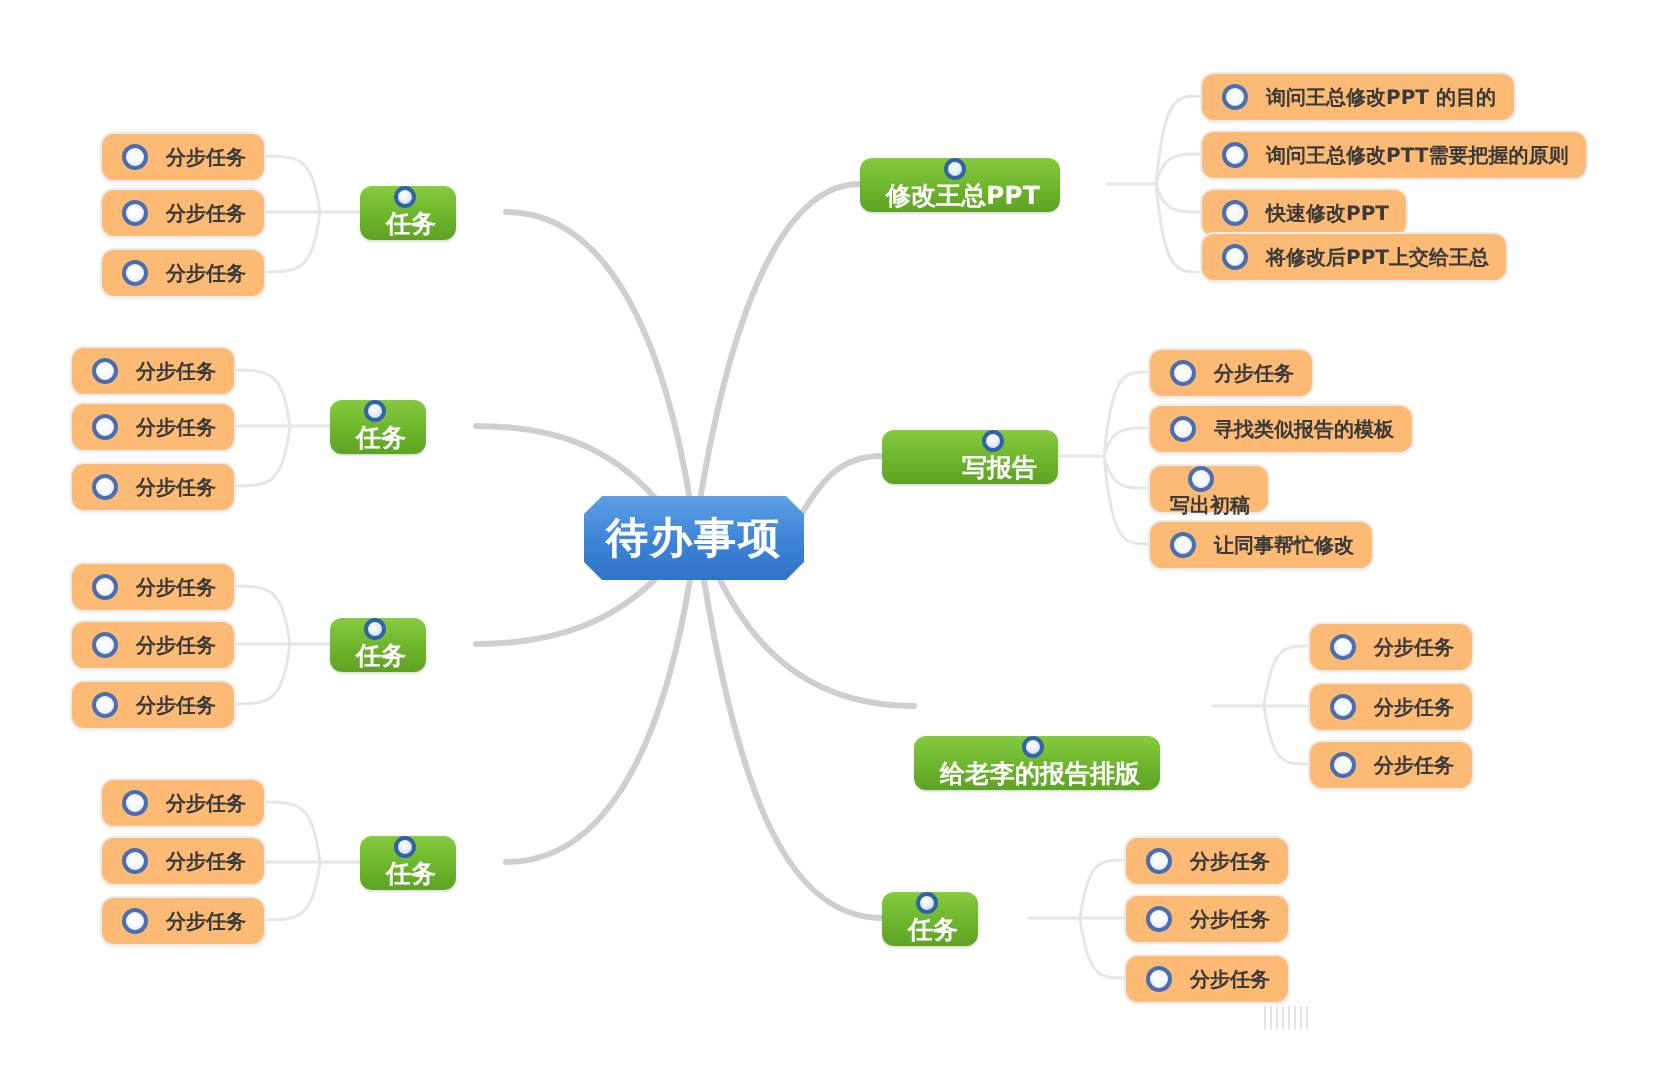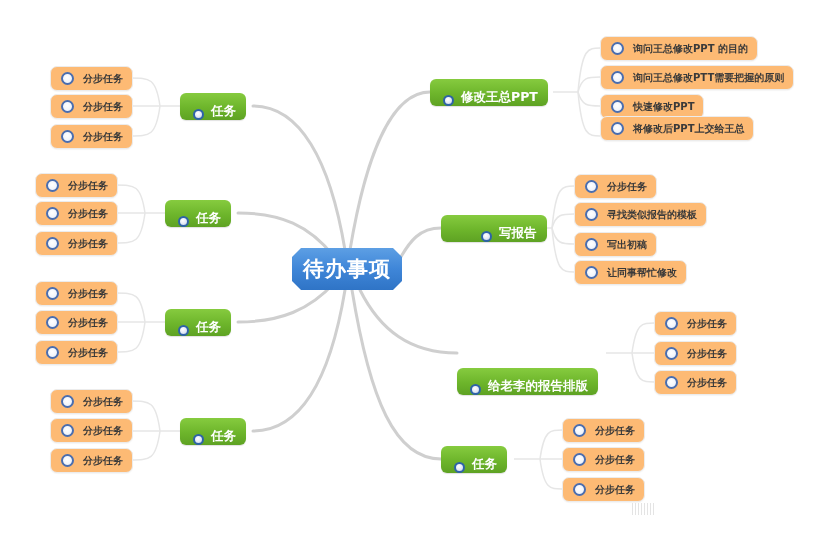--- a/index.html
+++ b/index.html
@@ -10,22 +10,23 @@
     position:absolute; left:292px; top:248px; width:110px; height:42px;
     background:linear-gradient(#5d9fe4 0%, #3f86d8 50%, #2f74c6 100%);
     clip-path: polygon(9px 0, calc(100% - 9px) 0, 100% 9px, 100% calc(100% - 9px), calc(100% - 9px) 100%, 9px 100%, 0 calc(100% - 9px), 0 9px);
     color:#fff; font-size:21px; font-weight:bold;
     display:flex; align-items:center; justify-content:center; letter-spacing:1px;
   }
   .topic {
     position:absolute; height:27px; box-sizing:border-box;
     background:linear-gradient(#86cb3f 0%, #6db52b 55%, #5ea223 100%);
     border-radius:6px; color:#fff; font-size:12.5px; font-weight:bold;
-    display:flex; align-items:flex-end; padding:0 10px 0 13px; white-space:nowrap;
+    display:flex; align-items:center; padding:0 10px 0 13px; white-space:nowrap;
     box-shadow:0 1px 1px rgba(0,0,0,0.12);
+    flex-direction:column;
   }
   .topic .dot {
     width:11px; height:11px; border-radius:50%; margin-right:7px; flex:none;
     background:radial-gradient(circle at 40% 35%, #ffffff 0%, #e2e9f5 55%, #b8c6de 100%);
     border:2px solid #2e63a8; box-sizing:border-box;
   }
   .leaf {
     position:absolute; height:25px; box-sizing:border-box;
     background:#fdba74; border:1px solid #ececec; border-radius:7px;
     color:#3a3a3a; font-size:10px; font-weight:bold;
@@ -200,21 +201,21 @@
   <span>写报告</span>
 </div>
 <div class="leaf" style="left:574px;top:174px;">
     <span class="ring"></span>
     <span>分步任务</span>
   </div>
 <div class="leaf" style="left:574px;top:202px;">
     <span class="ring"></span>
     <span>寻找类似报告的模板</span>
   </div>
-<div class="leaf" style="left:574px;top:232px;">
+<div class="leaf" style="left:574px;top:232px;flex-direction:column;">
     <span class="ring"></span>
     <span>写出初稿</span>
   </div>
 <div class="leaf" style="left:574px;top:260px;">
     <span class="ring"></span>
     <span>让同事帮忙修改</span>
   </div>
 
 <div class="topic" style="left:457px;top:340px;margin-top:28px;">
   <span class="dot"></span>

